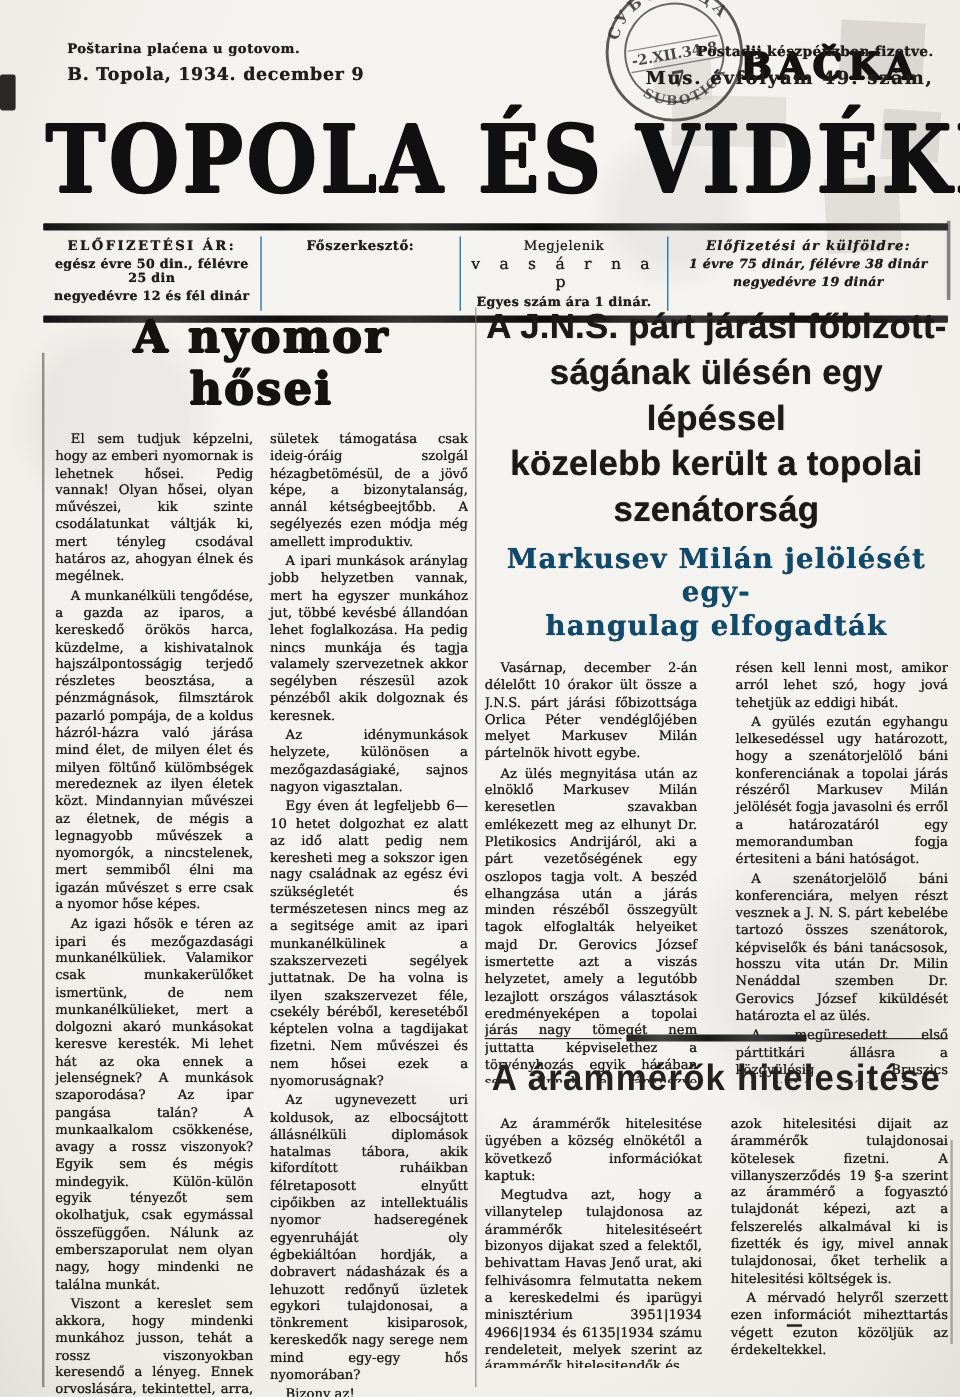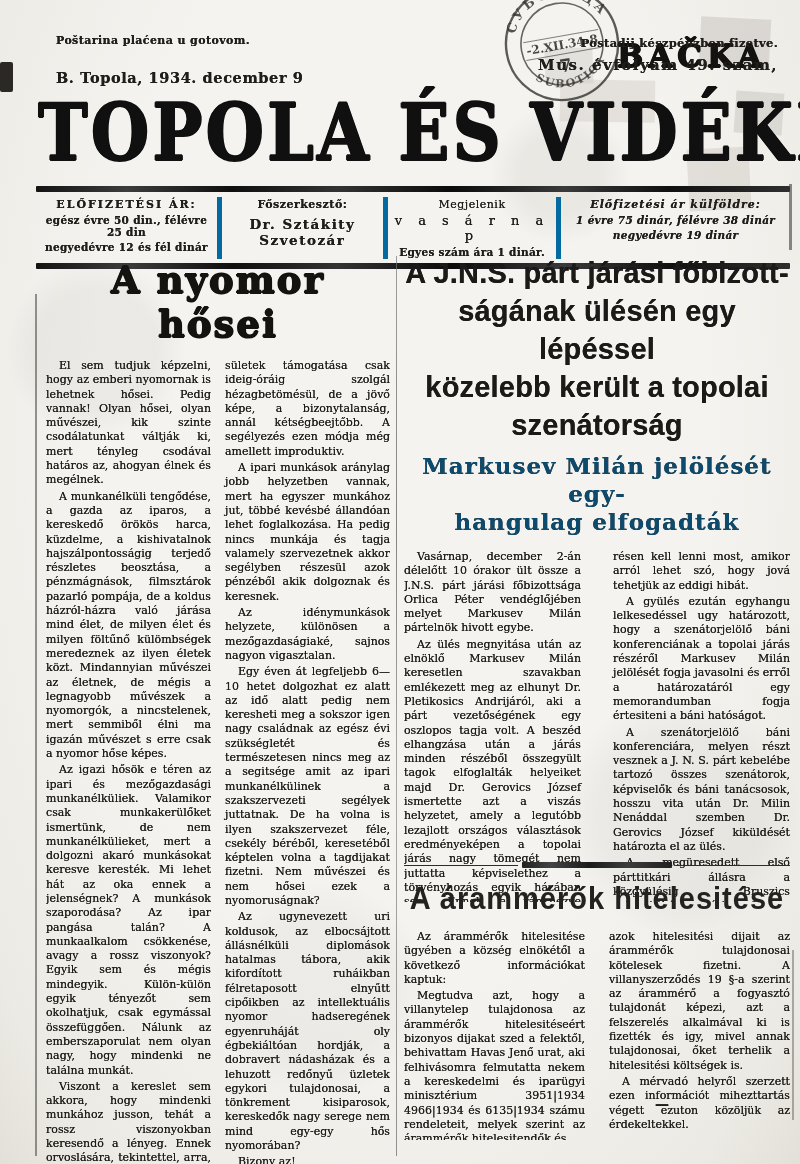--- a/index.html
+++ b/index.html
@@ -14,38 +14,38 @@
       radial-gradient(circle at 12% 30%, rgba(60,55,48,.05) 0 60px, transparent 90px),
       radial-gradient(circle at 85% 70%, rgba(60,55,48,.05) 0 80px, transparent 120px),
       radial-gradient(circle at 40% 85%, rgba(60,55,48,.04) 0 70px, transparent 110px),
       radial-gradient(circle at 70% 15%, rgba(60,55,48,.06) 0 40px, transparent 70px);}
   .inky{text-shadow:0 0 .6px rgba(28,26,22,.95);}
   .fat{text-shadow:.8px 0 0 currentColor,-.8px 0 0 currentColor,0 .8px 0 currentColor,0 -.8px 0 currentColor,0 0 1px rgba(20,18,15,.6);}
 
   
   .hdr-left{position:absolute;left:56px;top:34px;}
   .hdr-left .l1{font-size:11px;font-weight:bold;letter-spacing:.4px;}
-  .hdr-left .l2{font-size:14.5px;font-weight:bold;margin-top:22px;letter-spacing:.6px;}
+  .hdr-left .l2{font-size:14.5px;font-weight:bold;margin-top:7px;letter-spacing:.6px;}
   .hdr-right{position:absolute;right:22px;top:36px;text-align:right;}
   .hdr-right .l1{font-size:11.5px;font-weight:bold;letter-spacing:.3px;}
   .hdr-right .l2{font-size:15px;font-weight:bold;margin-top:6px;letter-spacing:1.5px;}
   .backa{position:absolute;left:617px;top:38px;font-size:31px;font-weight:bold;letter-spacing:5px;color:#141210;}
   .postmark{position:absolute;left:492px;top:-26px;width:140px;height:140px;transform:rotate(-10deg);opacity:.88;}
 
   
   .masthead{position:absolute;left:38px;top:94px;width:740px;text-align:center;}
   .masthead h1{margin:0;font-size:67px;font-weight:bold;letter-spacing:3px;line-height:1;
     transform:scale(1.0,1.16);transform-origin:top center;color:#101010;white-space:nowrap;}
 
   
   .infobar{position:absolute;left:36px;top:186px;width:754px;}
   .rule-heavy{height:6px;background:linear-gradient(90deg,#131313 0%,#3c3c3c 12%,#0f0f0f 26%,#333 40%,#0b0b0b 55%,#3a3a3a 70%,#101010 84%,#2f2f2f 100%);border-radius:1px;}
   .cells{display:flex;align-items:stretch;padding:5px 0 4px;}
   .cell{text-align:center;padding:1px 6px;}
-  .cell+.cell{border-left:5px solid #0369a1;}
+  .cell+.cell{border-left:1px solid #0369a1;}
   .c1{width:24%;} .c2{width:22%;} .c3{width:23%;} .c4{width:31%;font-style:italic;}
   .cell .lab{font-size:11px;font-weight:bold;letter-spacing:2px;}
   .cell .ln{font-size:10.5px;font-weight:bold;margin-top:3px;letter-spacing:.3px;}
   .c2 .name{font-size:13.5px;font-weight:bold;letter-spacing:1.5px;margin-top:5px;}
   .c3 .big{font-size:13px;font-weight:normal;letter-spacing:6px;margin-top:2px;}
 
   
   .v-divider{position:absolute;left:396px;top:256px;height:900px;width:1px;
     background:linear-gradient(#777 0%,#555 30%,#888 60%,#666 100%);opacity:.7;}
   .col{font-size:11px;line-height:14.3px;text-align:justify;}
@@ -140,21 +140,20 @@
 <div class="infobar" data-name="infobar">
   <div class="rule-heavy" data-name="heavy-rule-top"></div>
   <div class="cells inky" data-name="infobar-cells">
     <div class="cell c1" data-name="subscription-cell">
       <div class="lab" data-name="subscription-label">ELŐFIZETÉSI ÁR:</div>
       <div class="ln" data-name="subscription-line1">egész évre 50 din., félévre 25 din</div>
       <div class="ln" data-name="subscription-line2">negyedévre 12 és fél dinár</div>
     </div>
     <div class="cell c2" data-name="editor-cell">
       <div class="lab" style="letter-spacing:.5px" data-name="editor-label">Főszerkesztő:</div>
-      <div class="name" data-name="editor-name">Dr. Sztákity Szvetozár</div>
     </div>
     <div class="cell c3" data-name="published-cell">
       <div class="lab" style="letter-spacing:.5px;font-weight:normal" data-name="published-label">Megjelenik</div>
       <div class="big" data-name="published-day">v a s á r n a p</div>
       <div class="ln" data-name="single-copy-price">Egyes szám ára 1 dinár.</div>
     </div>
     <div class="cell c4" data-name="foreign-subscription-cell">
       <div class="lab" style="letter-spacing:1px" data-name="foreign-label">Előfizetési ár külföldre:</div>
       <div class="ln" data-name="foreign-line1">1 évre 75 dinár, félévre 38 dinár</div>
       <div class="ln" data-name="foreign-line2">negyedévre 19 dinár</div>

